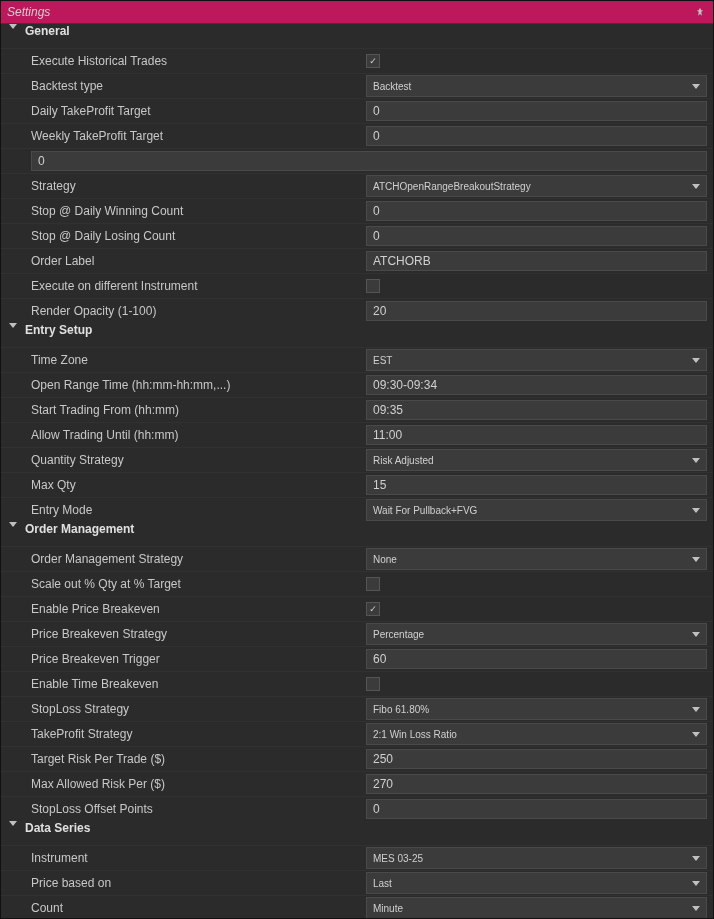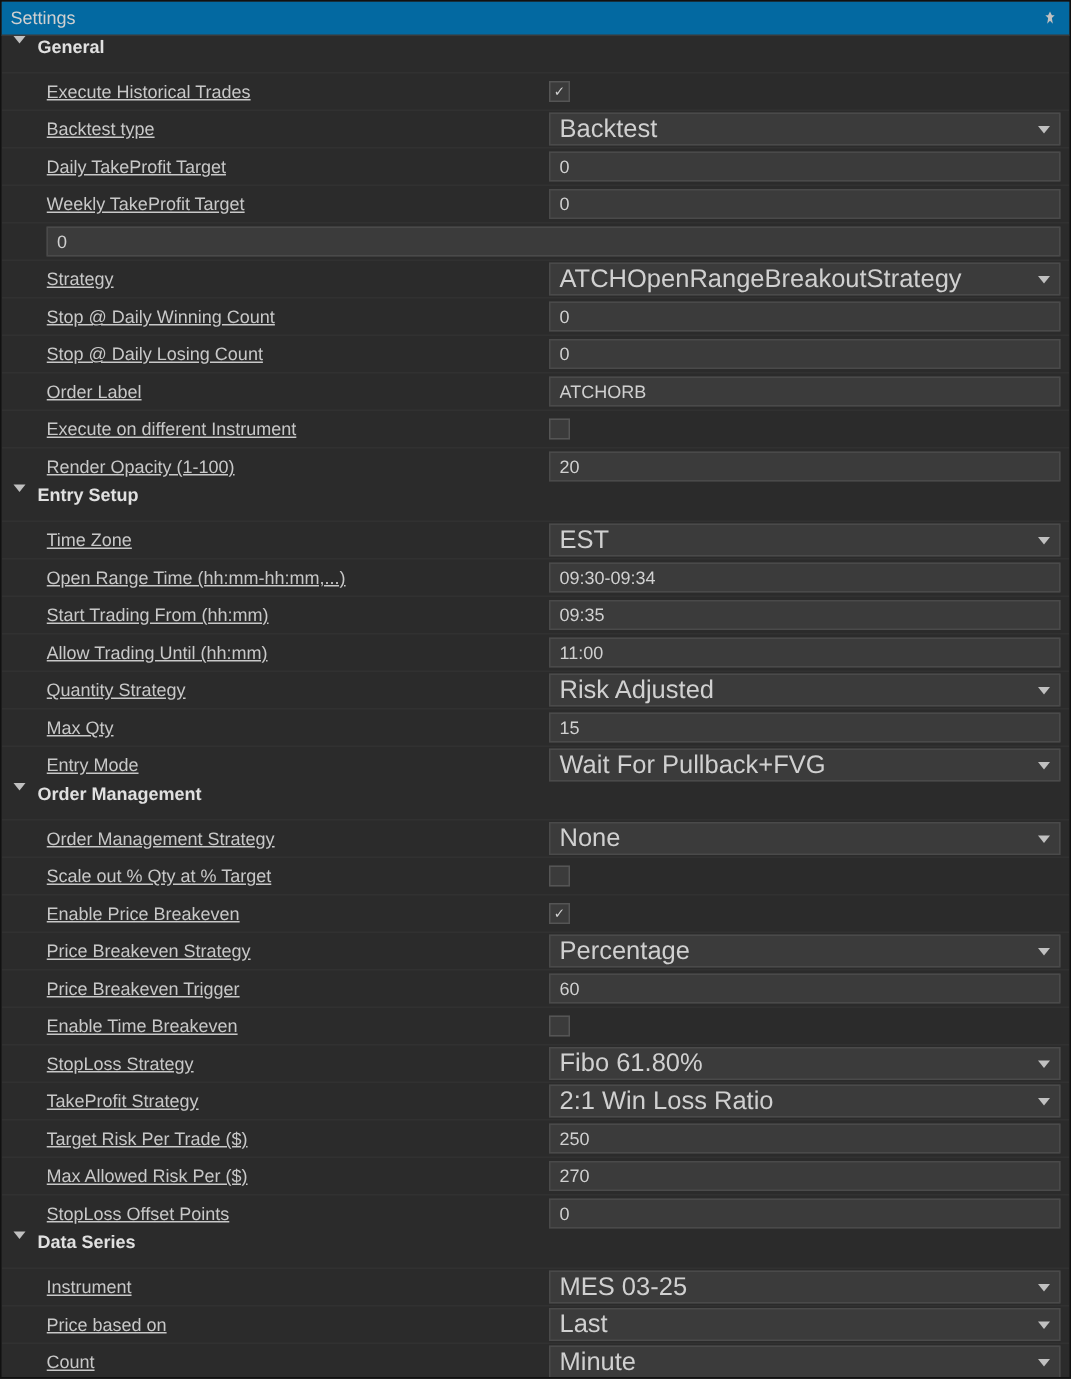--- a/index.html
+++ b/index.html
@@ -1,29 +1,29 @@
 <!DOCTYPE html>
 <html><head>
 <meta charset="utf-8">
 <style>
   html,body{margin:0;padding:0;background:#1e1e1e;color:#c0c0c0;font-family:Arial,Helvetica,sans-serif;font-size:12px;}
   .panel{width:714px;height:919px;background:#2b2b2b;color:#c0c0c0;overflow:hidden;position:relative;box-sizing:border-box;border:1px solid #111;}
-  .titlebar{display:flex;align-items:center;justify-content:space-between;height:22px;padding:0 6px;background:#0369a1;border-bottom:1px solid #3a3a3a;}
+  .titlebar{display:flex;align-items:center;justify-content:space-between;height:22px;padding:0 6px;background:#be185d;border-bottom:1px solid #3a3a3a;font-style:italic;}
   .titlebar-title{color:#d0d0d0;}
   .pin{width:14px;height:14px;display:flex;align-items:center;justify-content:center;color:#c0c0c0;}
   .pin svg{width:10px;height:10px;fill:#c0c0c0;}
   .body{height:calc(100% - 22px);overflow:hidden;}
   .section-hdr{display:flex;height:24px;padding:0 8px;font-weight:bold;color:#e0e0e0;cursor:pointer;}
   .caret{width:0;height:0;border-left:4px solid transparent;border-right:4px solid transparent;border-top:5px solid #c0c0c0;margin-right:8px;}
   .row{display:flex;align-items:center;height:24px;padding:0 6px 0 30px;border-top:1px solid rgba(255,255,255,0.03);}
   .row:nth-child(odd){}
-  .label{flex:0 0 335px;color:#c8c8c8;white-space:nowrap;overflow:hidden;text-overflow:ellipsis;text-decoration:underline;}
+  .label{flex:0 0 335px;color:#c8c8c8;white-space:nowrap;overflow:hidden;text-overflow:ellipsis;}
   .ctrl{flex:1;display:flex;align-items:center;}
   .text-input{background:#3b3b3b;border:1px solid #4a4a4a;color:#d0d0d0;height:20px;width:100%;padding:0 6px;box-sizing:border-box;font-family:inherit;font-size:12px;}
-  .select{background:#3b3b3b;border:1px solid #4a4a4a;color:#d0d0d0;height:22px;width:100%;padding:0 6px;box-sizing:border-box;font-family:inherit;font-size:17px;position:relative;display:flex;align-items:center;justify-content:space-between;cursor:pointer;}
+  .select{background:#3b3b3b;border:1px solid #4a4a4a;color:#d0d0d0;height:22px;width:100%;padding:0 6px;box-sizing:border-box;font-family:inherit;font-size:10px;position:relative;display:flex;align-items:center;justify-content:space-between;cursor:pointer;}
   .select-caret{width:0;height:0;border-left:4px solid transparent;border-right:4px solid transparent;border-top:5px solid #c0c0c0;}
   .chk{width:12px;height:12px;background:#3b3b3b;border:1px solid #555;display:flex;align-items:center;justify-content:center;cursor:pointer;}
   .chk.checked::after{content:"✓";color:#d0d0d0;font-size:9px;line-height:1;}
 </style>
 </head>
 <body>
 
 <div class="panel">
 
   <div class="titlebar">

